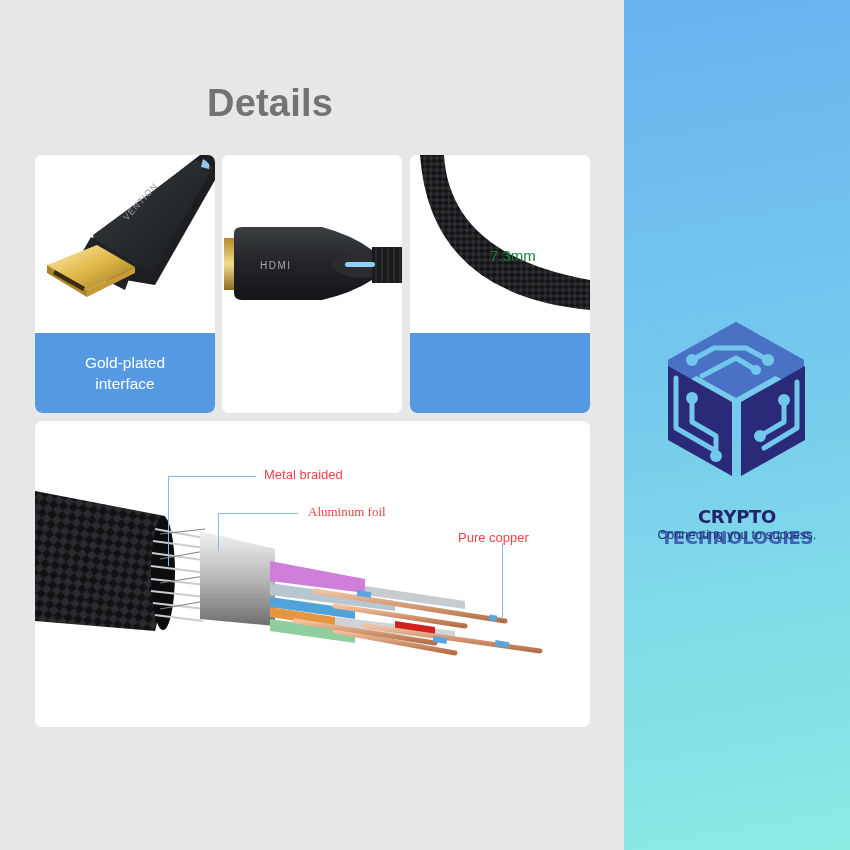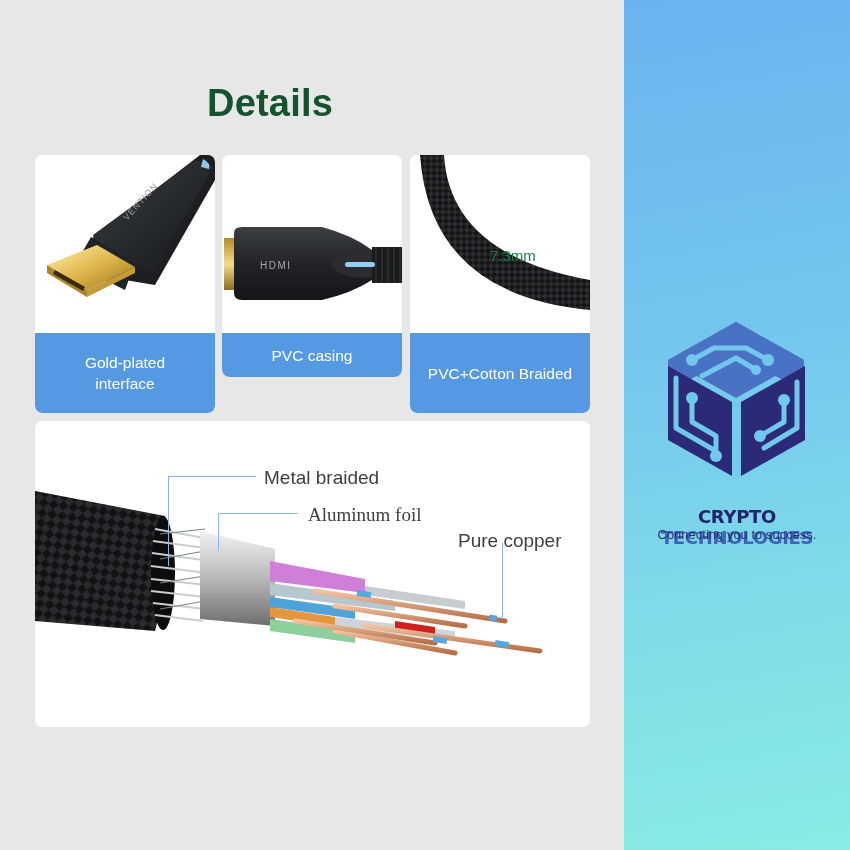--- a/index.html
+++ b/index.html
@@ -1,33 +1,33 @@
 <!DOCTYPE html>
 <html><head>
 <meta charset="utf-8">
 <style>
   * { box-sizing: border-box; margin: 0; padding: 0; }
   html, body { width: 850px; height: 850px; overflow: hidden; }
   body { position: relative; background: #e6e6e6; font-family: "Liberation Sans", sans-serif; }
 
   .left-panel { position: absolute; left: 0; top: 0; width: 624px; height: 850px; background: #e7e7e7; }
-  .title { position: absolute; left: 0; width: 540px; top: 82px; text-align: center; font-size: 38px; font-weight: bold; color: #14532d; letter-spacing: 0.2px; }
+  .title { position: absolute; left: 0; width: 540px; top: 82px; text-align: center; font-size: 38px; font-weight: bold; color: #737373; letter-spacing: 0.2px; }
 
   .card { position: absolute; background: #ffffff; border-radius: 7px; overflow: hidden; }
   .card .img-area { position: absolute; left: 0; top: 0; right: 0; height: 178px; background: #fff; overflow: hidden; }
   .card .label-band { position: absolute; left: 0; right: 0; top: 178px; bottom: 0; background: #5599e2; color: #fff; display: flex; align-items: center; justify-content: center; text-align: center; font-size: 15.5px; line-height: 21px; border-radius: 0 0 7px 7px; padding: 0 6px; }
 
   .card1 { left: 35px; top: 155px; width: 180px; height: 258px; }
-  .card2 { left: 222px; top: 155px; width: 180px; height: 222px; }
+  .card2 { left: 222px; top: 155px; width: 180px; height: 258px; }
   .card3 { left: 410px; top: 155px; width: 180px; height: 258px; }
 
   .diameter-label { position: absolute; left: 80px; top: 92px; color: #15803d; font-size: 15px; }
 
   .cable-card { position: absolute; left: 35px; top: 421px; width: 555px; height: 306px; background: #fff; border-radius: 7px; overflow: hidden; }
-  .callout { position: absolute; color: #404040; font-size: 19px; white-space: nowrap; text-align: center; }
+  .callout { position: absolute; color: #ef4444; font-size: 13px; white-space: nowrap; text-align: center; }
   .callout-line { position: absolute; background: #8ab8e8; }
 
   .right-panel { position: absolute; left: 624px; top: 0; width: 226px; height: 850px; background: linear-gradient(170deg, #69b3f0 0%, #74c6ee 40%, #7fdbe8 70%, #8aebe3 100%); }
   .brand-name { position: absolute; left: 0; width: 226px; top: 506px; text-align: center; font-size: 18px; font-weight: bold; letter-spacing: -0.3px; font-family: "DejaVu Sans", sans-serif; }
   .brand-name .b1 { color: #23236a; }
   .brand-name .b2 { color: #3f62b8; }
   .brand-tagline { position: absolute; left: 0; width: 226px; top: 527px; text-align: center; font-size: 13px; color: #25336e; }
   .logo { position: absolute; left: 40px; top: 318px; width: 145px; height: 162px; }
 </style>
 </head>
@@ -92,41 +92,37 @@
             <line x1="160" y1="92" x2="160" y2="128"></line>
             <line x1="166" y1="92" x2="166" y2="128"></line>
             <line x1="172" y1="92" x2="172" y2="128"></line>
             <line x1="178" y1="92" x2="178" y2="128"></line>
         </g>
         <path d="M110 108 Q122 95 150 98 L150 122 Q122 125 110 112 Z" fill="#2a2c30"></path>
         <rect x="123" y="107" width="30" height="5" rx="2.5" fill="#8fd0f4"></rect>
         <text x="38" y="114" fill="#a7a9ac" font-size="10" font-family="Liberation Sans, sans-serif" letter-spacing="1.5">HDMI</text>
       </svg>
     </div>
-    <div class="label-band">
-      <div>PVC casing</div>
-    </div>
   </div>
 
   <div class="card card3">
     <div class="img-area">
       <svg width="180" height="178" viewBox="0 0 180 178">
         <defs>
           <pattern id="weave" width="6" height="6" patternUnits="userSpaceOnUse">
             <rect width="6" height="6" fill="#141416"></rect>
             <path d="M0 3 L3 0 L6 3 L3 6 Z" fill="#2c2d30"></path>
           </pattern>
         </defs>
         <path d="M10 0 L34 0 Q40 100 180 125 L180 155 Q20 140 10 0 Z" fill="url(#weave)"></path>
       </svg>
       <div class="diameter-label">7.3mm</div>
     </div>
     <div class="label-band">
       <div>
-        <div>PVC+Cotton Braided</div>
       </div>
     </div>
   </div>
 
   <div class="cable-card">
     <svg width="555" height="306" viewBox="0 0 555 306">
       <defs>
         <pattern id="weave2" width="10" height="10" patternUnits="userSpaceOnUse" patternTransform="rotate(8)">
           <rect width="10" height="10" fill="#121214"></rect>
           <path d="M0 5 L5 0 L10 5 L5 10 Z" fill="#2a2b2e"></path>

